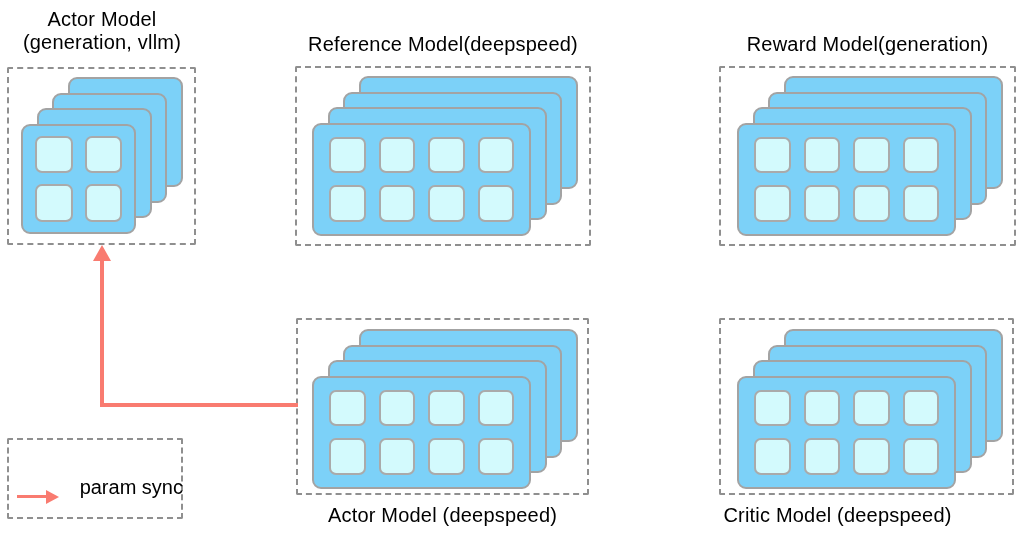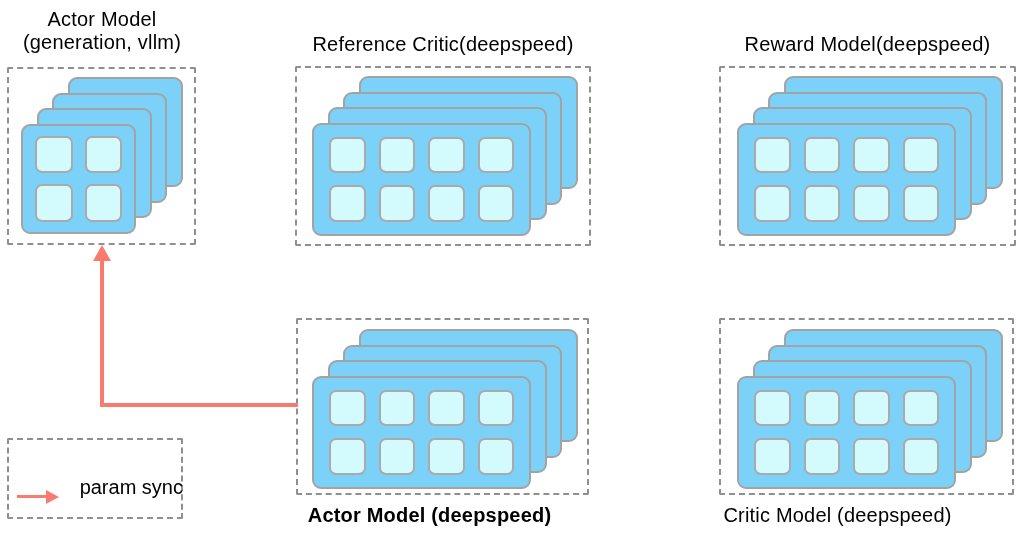--- a/index.html
+++ b/index.html
@@ -72,21 +72,21 @@
 
   #group-reference .model-label{left:295px;top:33px;width:296px;}
   #box-reference{left:295px;top:66px;width:296px;height:180px;}
   #stack-reference{left:15px;top:8px;width:266px;height:160px;}
 
   #group-reward .model-label{left:719px;top:33px;width:297px;}
   #box-reward{left:719px;top:66px;width:297px;height:180px;}
   #stack-reward{left:16px;top:8px;width:266px;height:160px;}
 
   #box-actor-ds{left:296px;top:318px;width:293px;height:177px;}
-  #group-actor-ds .model-label{left:283px;top:504px;width:293px;font-weight:bold;}
+  #group-actor-ds .model-label{left:296px;top:504px;width:293px;}
   #stack-actor-ds{left:14px;top:9px;width:266px;height:160px;}
 
   #box-critic{left:719px;top:318px;width:295px;height:177px;}
   #group-critic .model-label{left:690px;top:504px;width:295px;}
   #stack-critic{left:16px;top:9px;width:266px;height:160px;}
 </style>
 </head>
 <body style="--card-fill: #7cd1f8; --card-border: #a3a3a3; --cell-fill: #d3fafd; --cell-border: #aaaaaa; --dash: #8f8f8f; --arrow: #f97b70; --text: #000000;">
 
 <div id="canvas">
@@ -107,21 +107,21 @@
               <div class="gpu-cell"></div>
               <div class="gpu-cell"></div>
               <div class="gpu-cell"></div>
             </div>
           </div>
         </div>
     </div>
   </div>
 
   <div id="group-reference">
-    <div class="model-label">Reference Critic(deepspeed)</div>
+    <div class="model-label">Reference Model(deepspeed)</div>
     <div class="model-box" id="box-reference">
       <div class="gpu-stack stack-wide" id="stack-reference">
           <div class="gpu-card"></div>
           <div class="gpu-card"></div>
           <div class="gpu-card"></div>
           <div class="gpu-card">
             <div class="gpu-grid" style="grid-template-columns: repeat(4, 1fr);">
               <div class="gpu-cell"></div>
               <div class="gpu-cell"></div>
               <div class="gpu-cell"></div>
@@ -130,21 +130,21 @@
               <div class="gpu-cell"></div>
               <div class="gpu-cell"></div>
               <div class="gpu-cell"></div>
             </div>
           </div>
         </div>
     </div>
   </div>
 
   <div id="group-reward">
-    <div class="model-label">Reward Model(deepspeed)</div>
+    <div class="model-label">Reward Model(generation)</div>
     <div class="model-box" id="box-reward">
       <div class="gpu-stack stack-wide" id="stack-reward">
           <div class="gpu-card"></div>
           <div class="gpu-card"></div>
           <div class="gpu-card"></div>
           <div class="gpu-card">
             <div class="gpu-grid" style="grid-template-columns: repeat(4, 1fr);">
               <div class="gpu-cell"></div>
               <div class="gpu-cell"></div>
               <div class="gpu-cell"></div>

